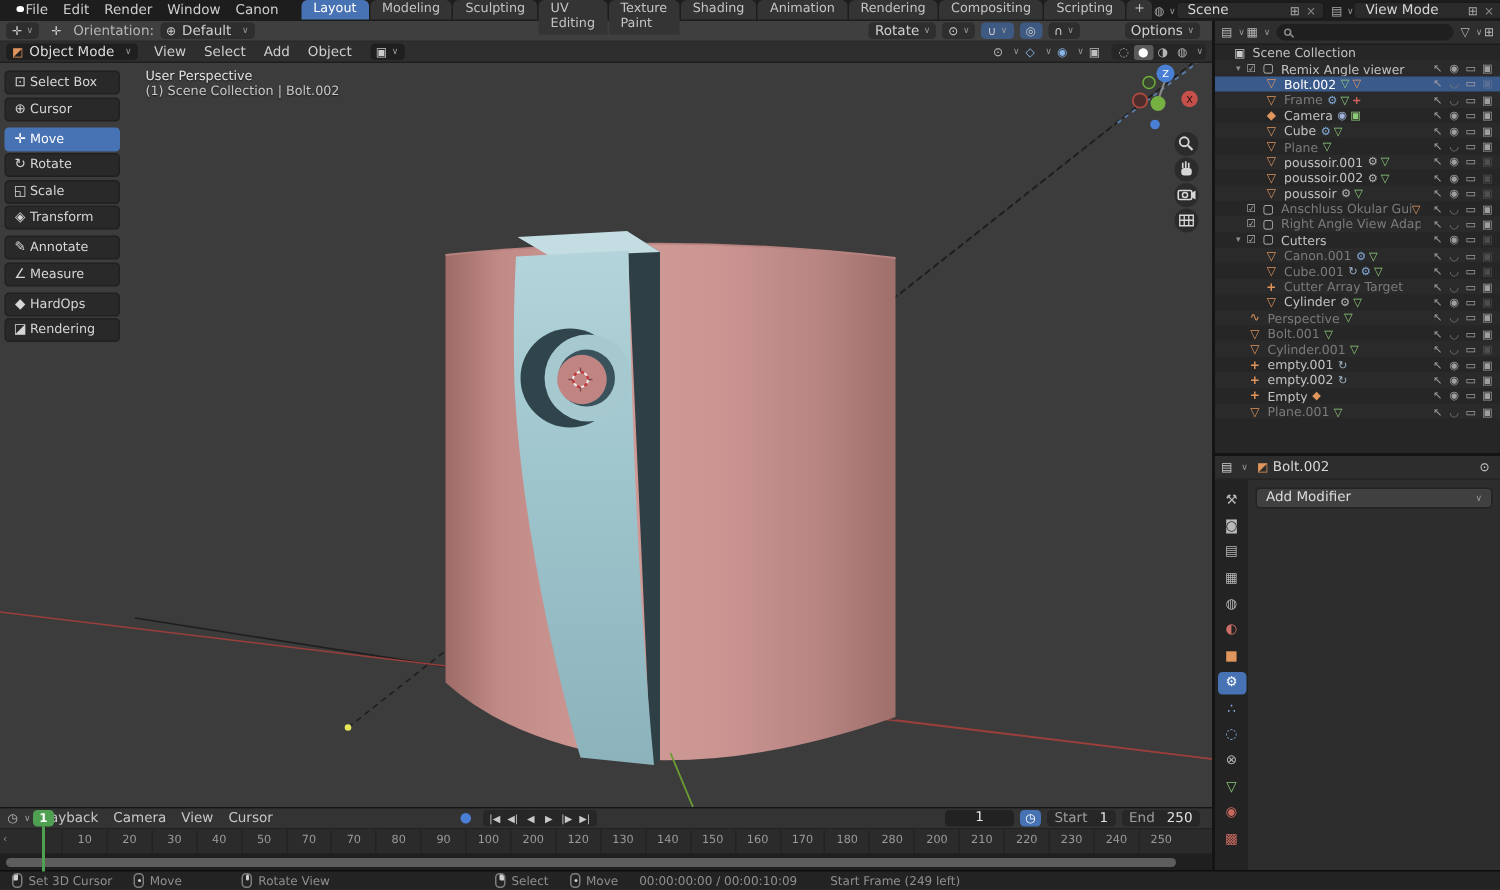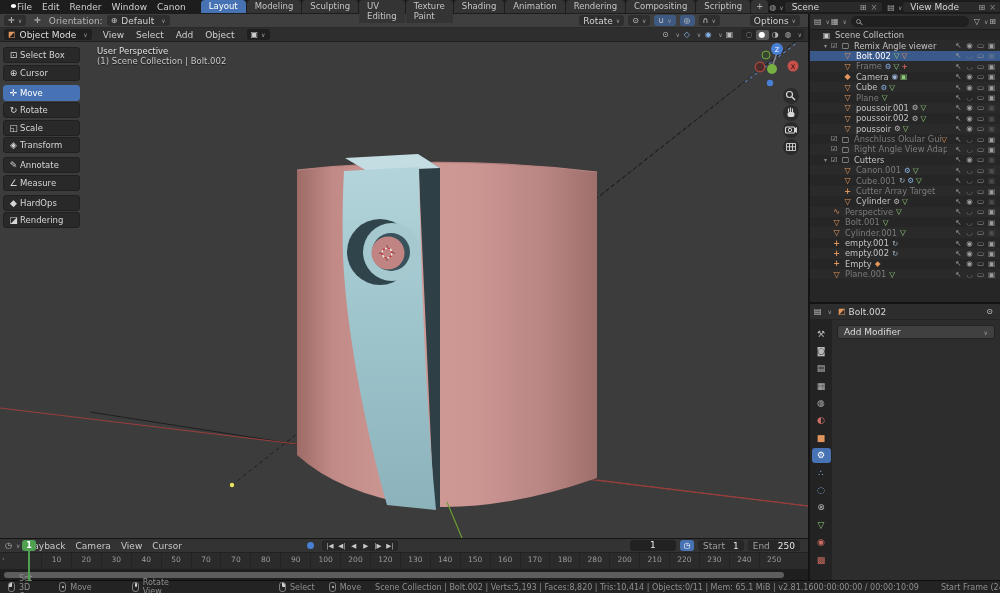--- a/index.html
+++ b/index.html
@@ -936,16 +936,15 @@
       <span class="hint gap2">
         <span class="mi rmb"></span>
         <span>Select</span>
       </span>
 
       <span class="hint">
         <span class="mi drag"></span>
         <span>Move</span>
       </span>
     </span>
-  <span class="stats">Scene Collection | Bolt.002 | Verts:5,193 | Faces:8,820 | Tris:10,414 | Objects:0/11 | Mem: 65.1 MiB | v2.81.16</span>
   <span class="stime">00:00:00:00 / 00:00:10:09</span>
   <span class="sframes">Start Frame (249 left)</span>
 </div>
 
 </body></html>

